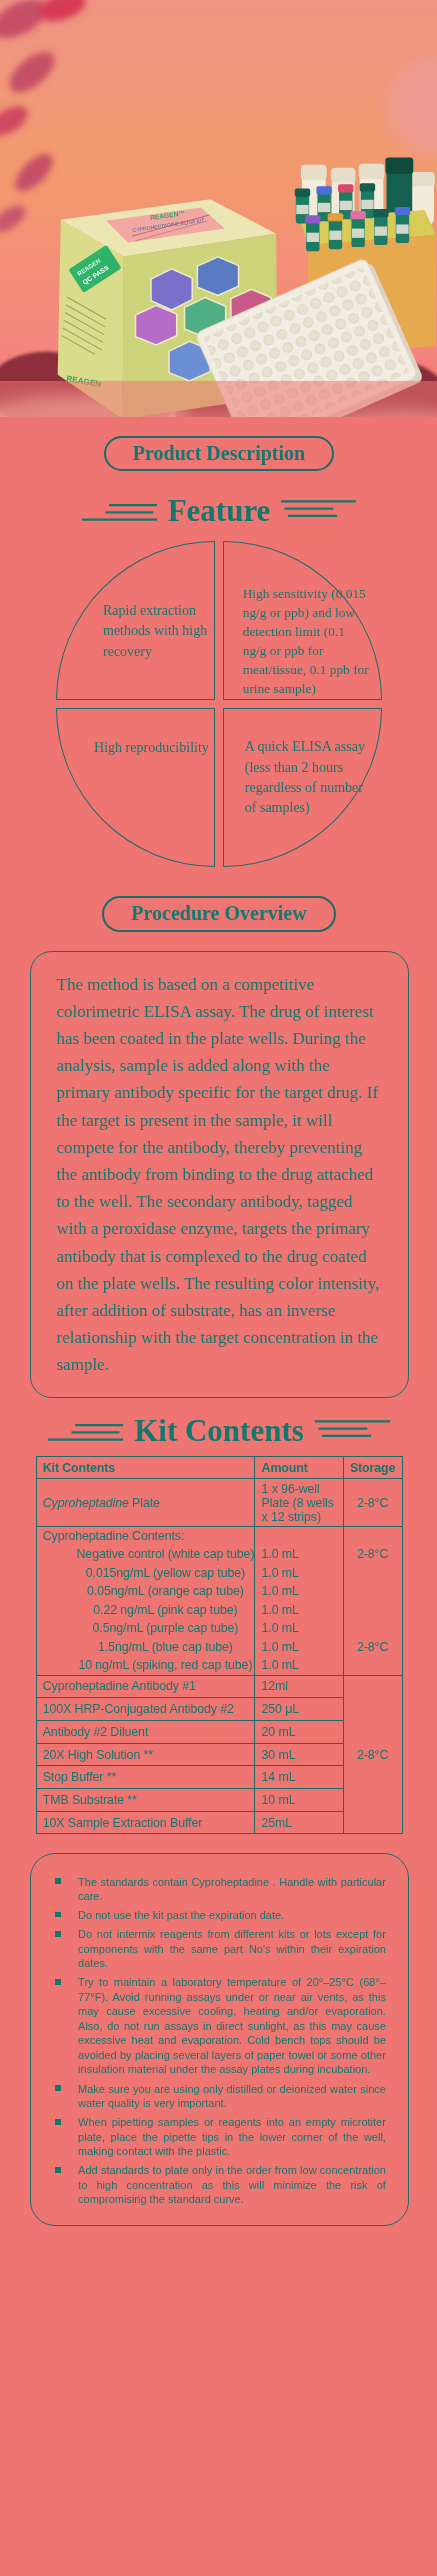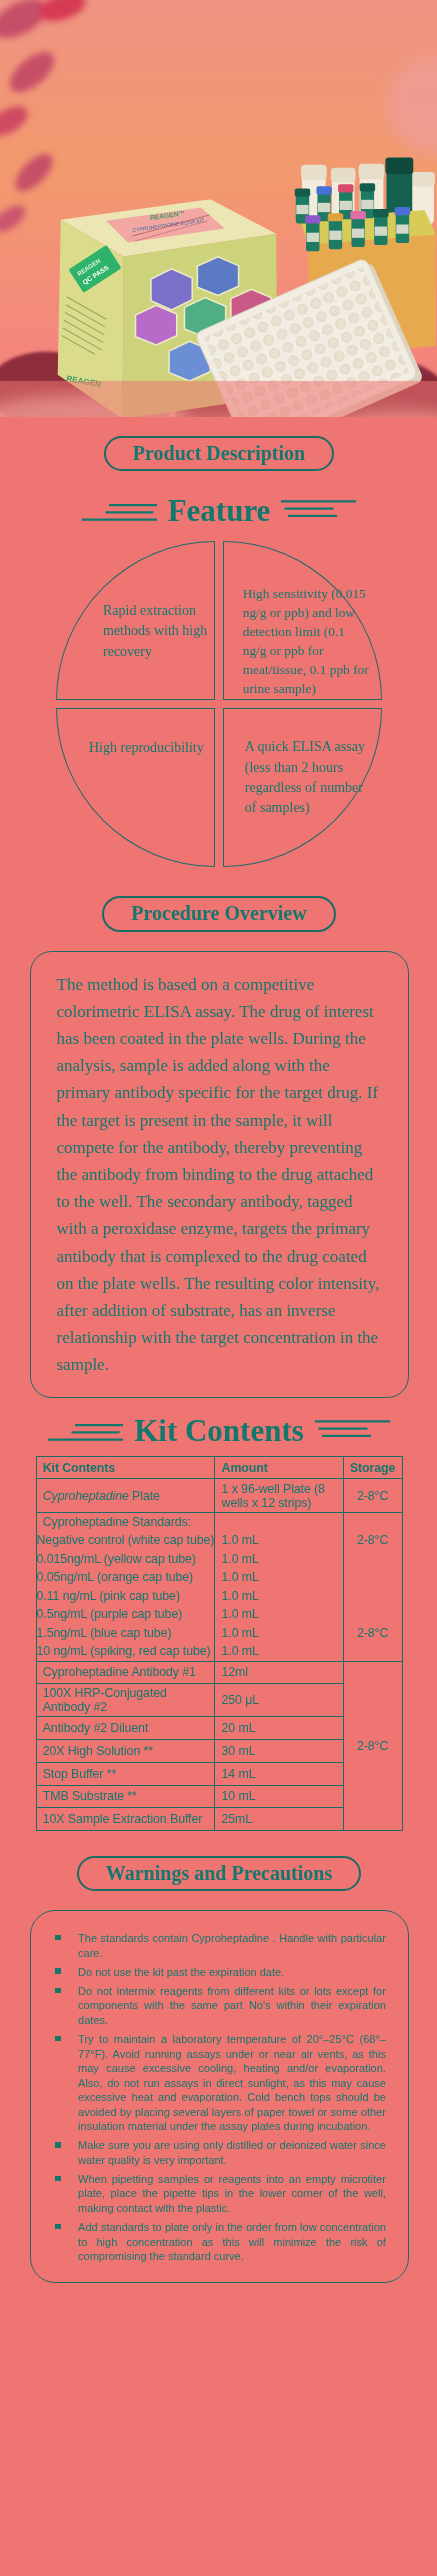--- a/index.html
+++ b/index.html
@@ -39,37 +39,37 @@
 
   
   .quad-grid{width:326px;margin:13.4px auto 0;display:grid;grid-template-columns:159px 159px;
              grid-template-rows:159px 159px;gap:8.2px;}
   .quad{border:1.5px solid var(--border);box-sizing:border-box;font-size:14px;line-height:1.45;}
   .quad p{margin:0;}
   .q1{border-top-left-radius:100%;padding:59px 5.2px 0 46px;}
   .q1 p{max-width:109px;}
   .q2{border-top-right-radius:100%;padding:42px 10.3px 0 18.5px;font-size:13.4px;line-height:1.42;}
   .q2 p{max-width:138px;}
-  .q3{border-bottom-left-radius:100%;padding:29px 5.2px 0 32px;}
+  .q3{border-bottom-left-radius:100%;padding:29px 5.2px 0 32px;text-align:right;}
   .q3 p{max-width:126px;}
   .q4{border-bottom-right-radius:100%;padding:28px 8.2px 0 20.6px;}
   .q4 p{max-width:130px;}
 
   
   .kit-table{width:367px;margin:7.2px auto 0;border-collapse:collapse;
              font-family:"Liberation Sans",sans-serif;font-size:12.4px;color:var(--teal);
              letter-spacing:-0.1px;}
   .kit-table th,.kit-table td{border:1px solid var(--border);padding:2.1px 6.2px;vertical-align:middle;}
   .kit-table th{text-align:left;font-weight:bold;height:17.5px;}
   .kit-table td{height:17.5px;}
   .c-storage{text-align:center;}
   .std-col{padding:0 !important;vertical-align:top;}
   .std-line{height:18.5px;line-height:18.5px;white-space:nowrap;}
   .std-label{padding-left:6.2px;}
-  .std-item{}
+  .std-item{text-align:center;margin-left:40px;}
   .std-amt{padding-left:6.2px;}
   .std-storage{position:relative;padding:0 !important;}
   .std-storage .st-top{position:absolute;top:20.6px;left:0;right:0;text-align:center;}
   .std-storage .st-bot{position:absolute;top:113px;left:0;right:0;text-align:center;}
 
   
   .pill.warnings{margin-top:25px;}
   .warn-box{margin-top:18.5px;padding:20.6px 21.6px 13.4px 20.6px;border-radius:25px;}
   .warn-box ul{margin:0;padding:0;list-style:none;font-family:"Liberation Sans",sans-serif;
                font-size:11px;line-height:1.32;text-align:justify;}
@@ -308,25 +308,25 @@
       </tr>
     </thead>
     <tbody>
       <tr>
         <td><em>Cyproheptadine</em><span> Plate</span></td>
         <td>1 x 96-well Plate (8 wells x 12 strips)</td>
         <td class="c-storage">2-8°C</td>
       </tr>
       <tr>
         <td class="std-col">
-          <div class="std-line std-label">Cyproheptadine Standards:</div>
+          <div class="std-line std-label">Cyproheptadine Contents:</div>
           <div class="std-line std-item">Negative control (white cap tube)</div>
           <div class="std-line std-item">0.015ng/mL (yellow cap tube)</div>
           <div class="std-line std-item">0.05ng/mL (orange cap tube)</div>
-          <div class="std-line std-item">0.11 ng/mL (pink cap tube)</div>
+          <div class="std-line std-item">0.22 ng/mL (pink cap tube)</div>
           <div class="std-line std-item">0.5ng/mL (purple cap tube)</div>
           <div class="std-line std-item">1.5ng/mL (blue cap tube)</div>
           <div class="std-line std-item">10 ng/mL (spiking, red cap tube)</div>
         </td>
         <td class="std-col">
           <div class="std-line std-amt">&nbsp;</div>
           <div class="std-line std-amt">1.0 mL</div>
           <div class="std-line std-amt">1.0 mL</div>
           <div class="std-line std-amt">1.0 mL</div>
           <div class="std-line std-amt">1.0 mL</div>
@@ -364,23 +364,20 @@
         <td>TMB Substrate **</td>
         <td>10 mL</td>
       </tr>
       <tr>
         <td>10X Sample Extraction Buffer</td>
         <td>25mL</td>
       </tr>
     </tbody>
   </table>
 
-  <div class="pill warnings">
-    <span>Warnings and Precautions</span>
-  </div>
   <section class="rbox warn-box">
     <ul>
       <li>The standards contain Cyproheptadine . Handle with particular care.</li>
       <li>Do not use the kit past the expiration date.</li>
       <li>Do not intermix reagents from different kits or lots except for components with the same part No's within their expiration dates.</li>
       <li>Try to maintain a laboratory temperature of 20°–25°C (68°–77°F). Avoid running assays under or near air vents, as this may cause excessive cooling, heating and/or evaporation. Also, do not run assays in direct sunlight, as this may cause excessive heat and evaporation. Cold bench tops should be avoided by placing several layers of paper towel or some other insulation material under the assay plates during incubation.</li>
       <li>Make sure you are using only distilled or deionized water since water quality is very important.</li>
       <li>When pipetting samples or reagents into an empty microtiter plate, place the pipette tips in the lower corner of the well, making contact with the plastic.</li>
       <li>Add standards to plate only in the order from low concentration to high concentration as this will minimize the risk of compromising the standard curve.</li>
 

